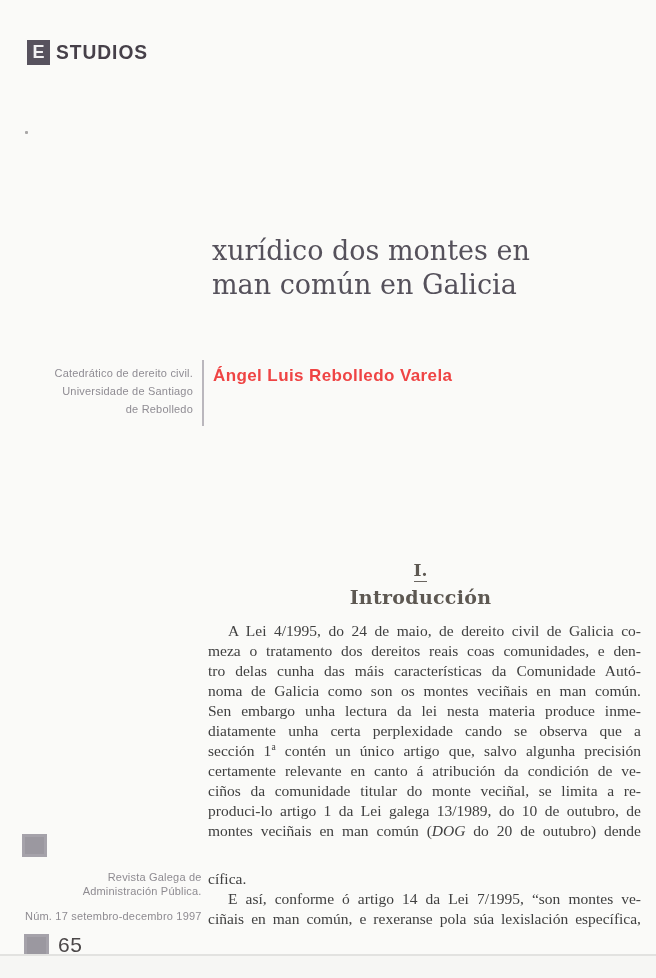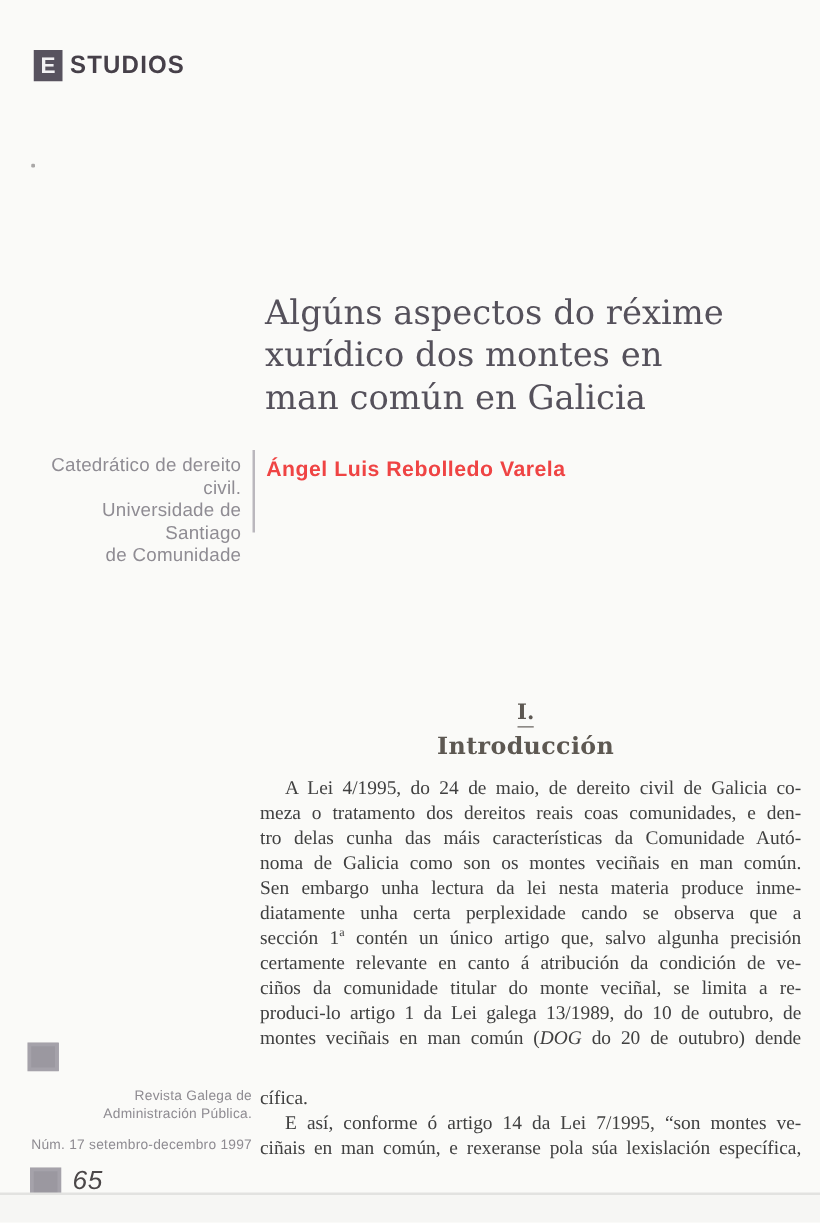--- a/index.html
+++ b/index.html
@@ -57,21 +57,21 @@
     font-weight: normal;
     color: #55515b;
   }
 
   
   .affiliation {
     position: absolute;
     left: 28px; top: 364px;
     width: 165px;
     text-align: right;
-    font-size: 15px;
+    font-size: 11px;
     line-height: 18px;
     color: #8f8c93;
     letter-spacing: 0.2px;
   }
   .author-divider {
     position: absolute;
     left: 202px; top: 360px;
     width: 2px; height: 66px;
     background: #bab7bd;
   }
@@ -152,21 +152,20 @@
     width: 25px; height: 24px;
     background: #9b98a0;
     box-shadow: inset 0 0 0 3px #a5a2aa;
   }
   .page-number {
     position: absolute;
     left: 58px; top: 933px;
     font-size: 21px;
     color: #4b4748;
     letter-spacing: 0.5px;
-    font-style: italic;
   }
   .bottom-rule {
     position: absolute;
     left: 0; top: 954px;
     width: 656px; height: 2px;
     background: #e2e2e0;
   }
   .bottom-strip {
     position: absolute;
     left: 0; top: 956px;
@@ -180,29 +179,28 @@
 <div class="page">
 
   <div class="logo-box">
     <span>E</span>
   </div>
   <div class="logo-word">STUDIOS</div>
 
   <div class="speck"></div>
 
   <div class="title">
-    <div>Algúns aspectos do réxime</div>
     <div>xurídico dos montes en</div>
     <div>man común en Galicia</div>
   </div>
 
   <div class="affiliation">
     <div>Catedrático de dereito civil.</div>
     <div>Universidade de Santiago</div>
-    <div>de Comunidade</div>
+    <div>de Rebolledo</div>
   </div>
   <div class="author-divider"></div>
   <div class="author-name">Ángel Luis Rebolledo Varela</div>
 
   <div class="section-heading">
     <span class="section-numeral">I.</span>
     <div class="section-title">Introducción</div>
   </div>
 
   <div class="article-body">

